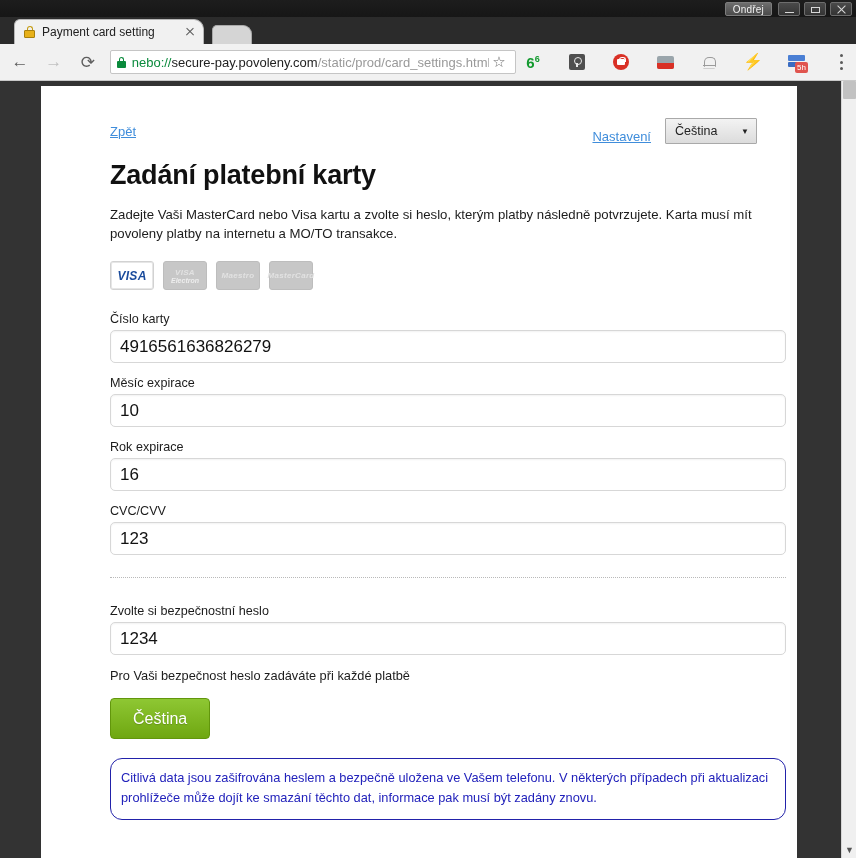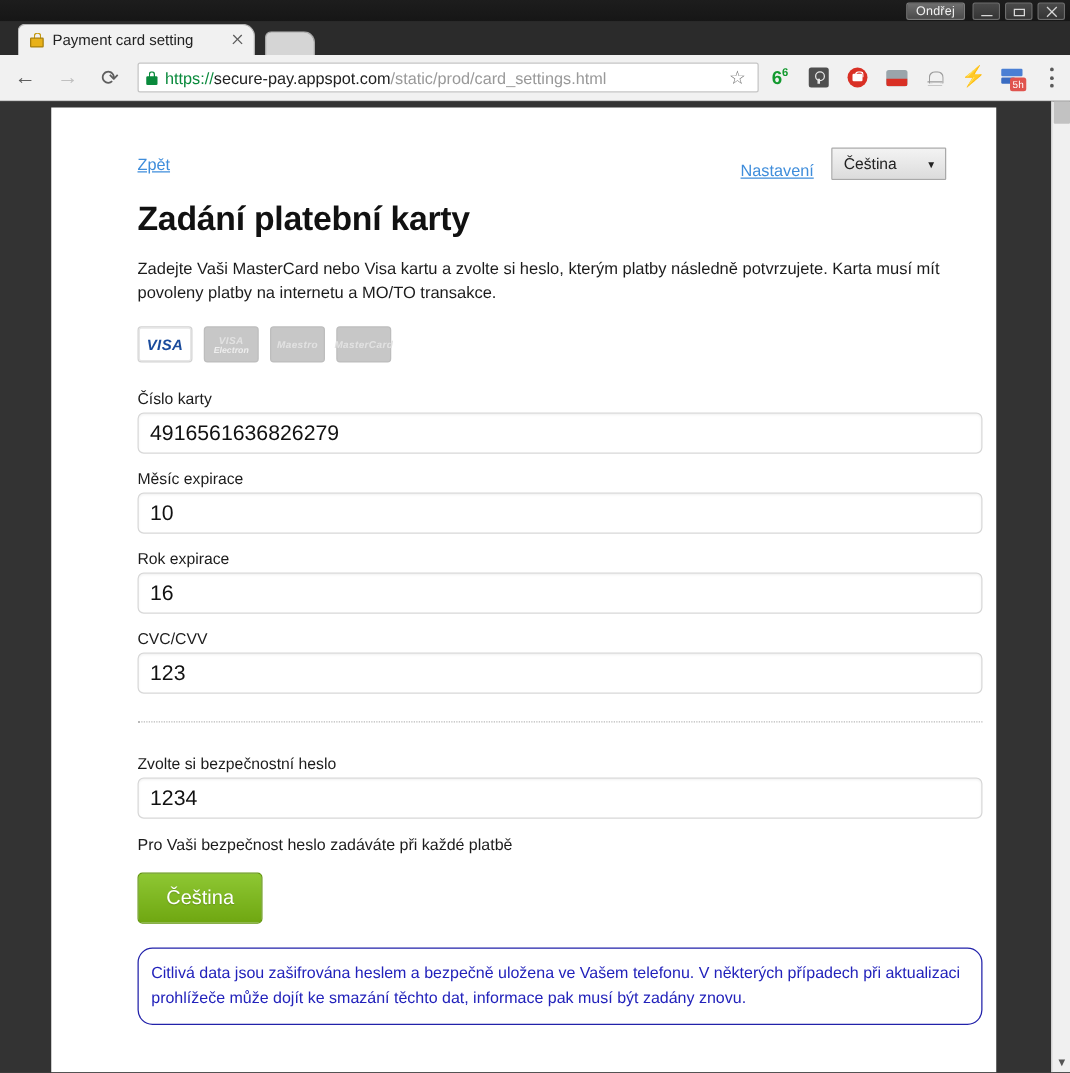--- a/index.html
+++ b/index.html
@@ -114,21 +114,21 @@
     position: absolute; left: 2px; top: 0; width: 5px; height: 5px;
     border: 1.5px solid #0a8a3c; border-bottom: none; border-radius: 3px 3px 0 0;
   }
   .om-url { font-size: 13px; white-space: nowrap; flex: 1 1 auto; overflow: hidden; }
   .om-scheme { color: #0a8a3c; }
   .om-host { color: #222; }
   .om-path { color: #999; }
   .om-star {
     flex: 0 0 auto; width: 20px; text-align: center; color: #6b6b6b; font-size: 15px;
   }
-  .ext-bar { display: flex; align-items: center; gap: 5px; padding-right: 2px; }
+  .ext-bar { display: flex; align-items: center; gap: 18px; padding-right: 2px; }
   .ext {
     width: 26px; height: 26px; position: relative;
     display: flex; align-items: center; justify-content: center;
   }
   .ext-count { color: #139a2f; font-size: 15px; font-weight: bold; }
   .ext-count sup { font-size: 9px; }
   .ico-bulb {
     width: 16px; height: 16px; background: #4f4f4f; border-radius: 2px;
     position: relative;
   }
@@ -339,21 +339,21 @@
   <div class="toolbar">
     <div class="nav-btn">←</div>
     <div class="nav-btn disabled">→</div>
     <div class="nav-btn">⟳</div>
 
     <div class="omnibox">
       <span class="om-lock">
         <span class="shackle"></span>
           <span class="body"></span>
       </span>
-      <span class="om-url"><span class="om-scheme">https://</span><span class="om-host">secure-pay.appspot.com</span><span class="om-path">/static/prod/card_settings.html</span></span>
+      <span class="om-url"><span class="om-scheme">nebo://</span><span class="om-host">secure-pay.povoleny.com</span><span class="om-path">/static/prod/card_settings.html</span></span>
       <span class="om-star">☆</span>
     </div>
 
     <div class="ext-bar">
       <div class="ext">
         <span class="ext-count"><span>6</span><sup>6</sup></span>
       </div>
       <div class="ext">
           <span class="ico-bulb"></span>
         </div>

